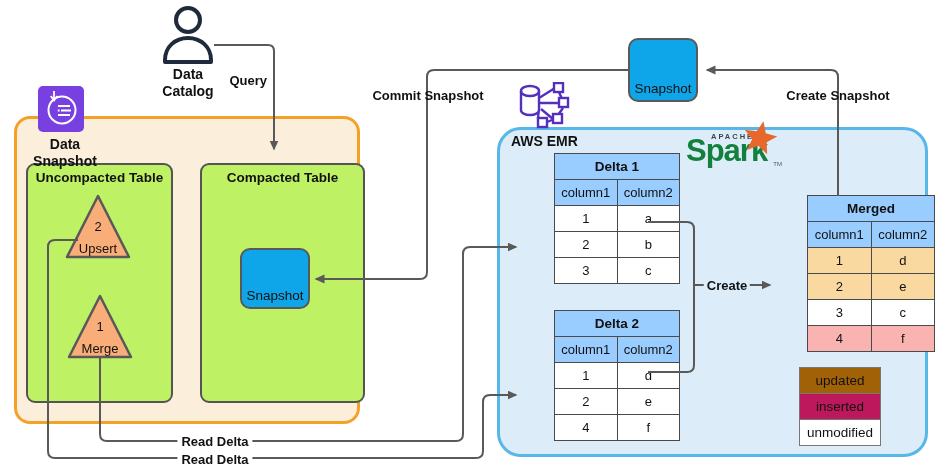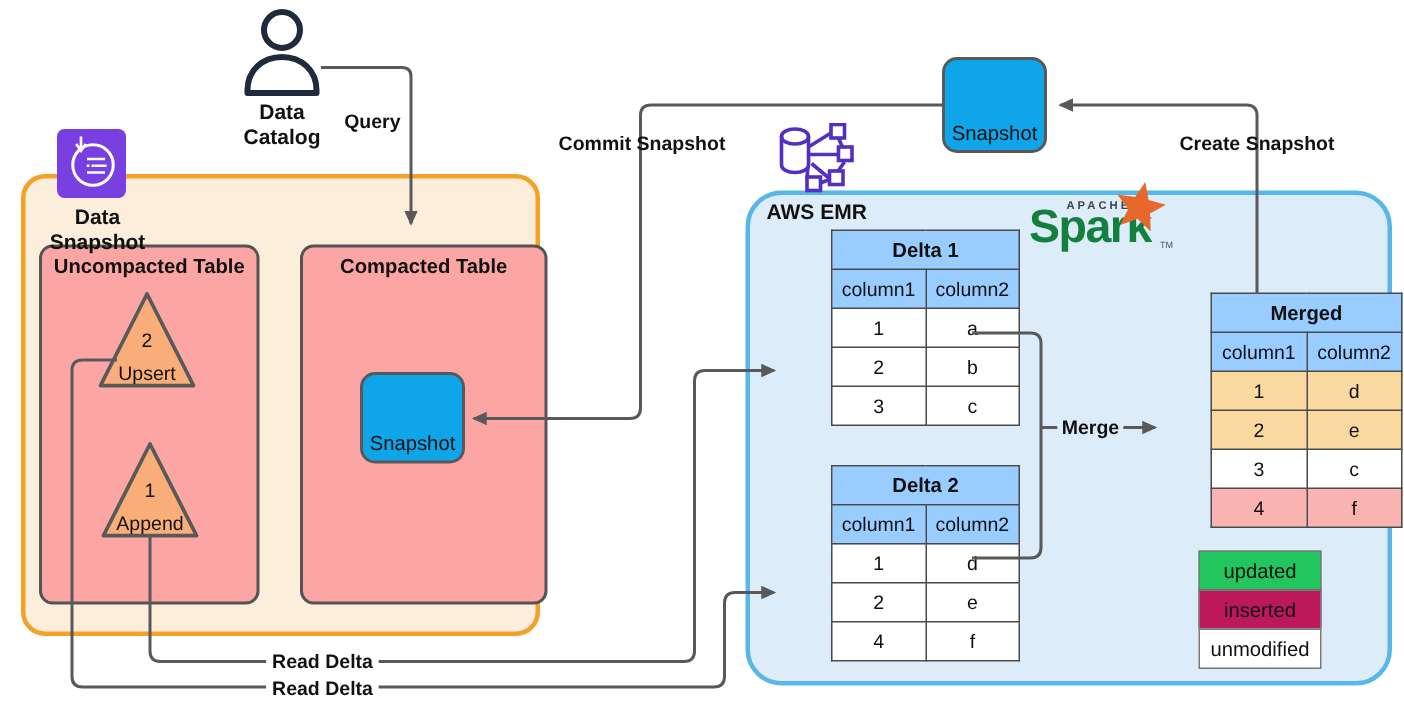--- a/index.html
+++ b/index.html
@@ -17,21 +17,21 @@
     box-sizing:border-box; z-index:1;
   }
   .emr-panel {
     left:497px; top:127px; width:431px; height:330px;
     background:#DCEDF9; border:3px solid #57B7E9; border-radius:24px;
     box-sizing:border-box; z-index:1;
   }
 
   
   .subtable {
-    background:#fca5a5; border:2px solid #545454; border-radius:9px;
+    background:#bef264; border:2px solid #545454; border-radius:9px;
     box-sizing:border-box; z-index:2;
   }
   .subtable .sub-title {
     font-weight:bold; font-size:13.5px; text-align:center; padding-top:5px;
   }
 
   
   .snap {
     background:#0ea5e9; border:2.5px solid #595959; border-radius:10px;
     box-sizing:border-box; z-index:3;text-decoration:underline;
@@ -61,21 +61,21 @@
   .dtable tr.inserted td   { background:#F9B3B0; }
   .dtable tr.unmodified td { background:#ffffff; }
 
   
   #legend { z-index:3; }
   #legend > div {
     width:80px; height:25px; border:1px solid #777; box-sizing:content-box;
     display:flex; align-items:center; justify-content:center;
     font-size:13.5px; background:#fff; margin-top:-1px;
   }
-  #legend > div.updated  { background:#22c55e; }
+  #legend > div.updated  { background:#a16207; }
   #legend > div.inserted { background:#be185d; }
   #legend > div.unmodified { background:#ffffff; }
 
   
   #wires { left:0; top:0; z-index:5; pointer-events:none; }
 
   
   .spark { z-index:4; }
   .spark .apache { position:absolute; left:25px; top:4px; font-size:7.5px; font-weight:bold;
                    letter-spacing:2px; color:#3d434d; }
@@ -126,21 +126,21 @@
     </svg>
     <div class="tri-seq">2</div>
     <div class="tri-label">Upsert</div>
   </div>
 
   <div class="abs tri" style="left:67px; top:293px; width:66px; height:67px;">
     <svg width="66" height="67" viewBox="0 0 66 67">
       <polygon points="33,3 64,64 2,64" fill="#F9AD78" stroke="#595959" stroke-width="2.5" stroke-linejoin="round"></polygon>
     </svg>
     <div class="tri-seq">1</div>
-    <div class="tri-label">Append</div>
+    <div class="tri-label">Merge</div>
   </div>
 
   <div class="abs snap" style="left:240px; top:248px; width:70px; height:61px;">
     <span>Snapshot</span>
   </div>
 
   <div class="abs snap" style="left:628px; top:38px; width:70px; height:64px;">
     <span>Snapshot</span>
   </div>
 
@@ -267,17 +267,17 @@
       <path d="M648,222 H687 Q694,222 694,229 V365 Q694,372 687,372 H648"></path>
       <path d="M694,285 H770" marker-end="url(#ah)"></path>
       <path d="M100,357 V434 Q100,441 107,441 H456 Q463,441 463,434 V254 Q463,247 470,247 H516" marker-end="url(#ah)"></path>
       <path d="M78,240 H55 Q48,240 48,247 V451 Q48,458 55,458 H476 Q483,458 483,451 V402 Q483,395 490,395 H516" marker-end="url(#ah)"></path>
     </g>
   </svg>
 
   <div class="abs line-label" style="right:669px; top:73px;">Query</div>
   <div class="abs line-label" style="left:428px; top:88px; transform:translateX(-50%);">Commit Snapshot</div>
   <div class="abs line-label" style="left:838px; top:88px; transform:translateX(-50%);">Create Snapshot</div>
-  <div class="abs line-label" style="left:727px; top:285px; transform:translate(-50%,-50%); background:#DCEDF9; padding:0 3px;">Merge</div>
+  <div class="abs line-label" style="left:727px; top:285px; transform:translate(-50%,-50%); background:#DCEDF9; padding:0 3px;">Create</div>
   <div class="abs line-label" style="left:215px; top:441px; transform:translate(-50%,-50%); background:#fff; padding:0 4px;">Read Delta</div>
   <div class="abs line-label" style="left:215px; top:459px; transform:translate(-50%,-50%); background:#fff; padding:0 4px;">Read Delta</div>
 
 </div>
 
 </body></html>

